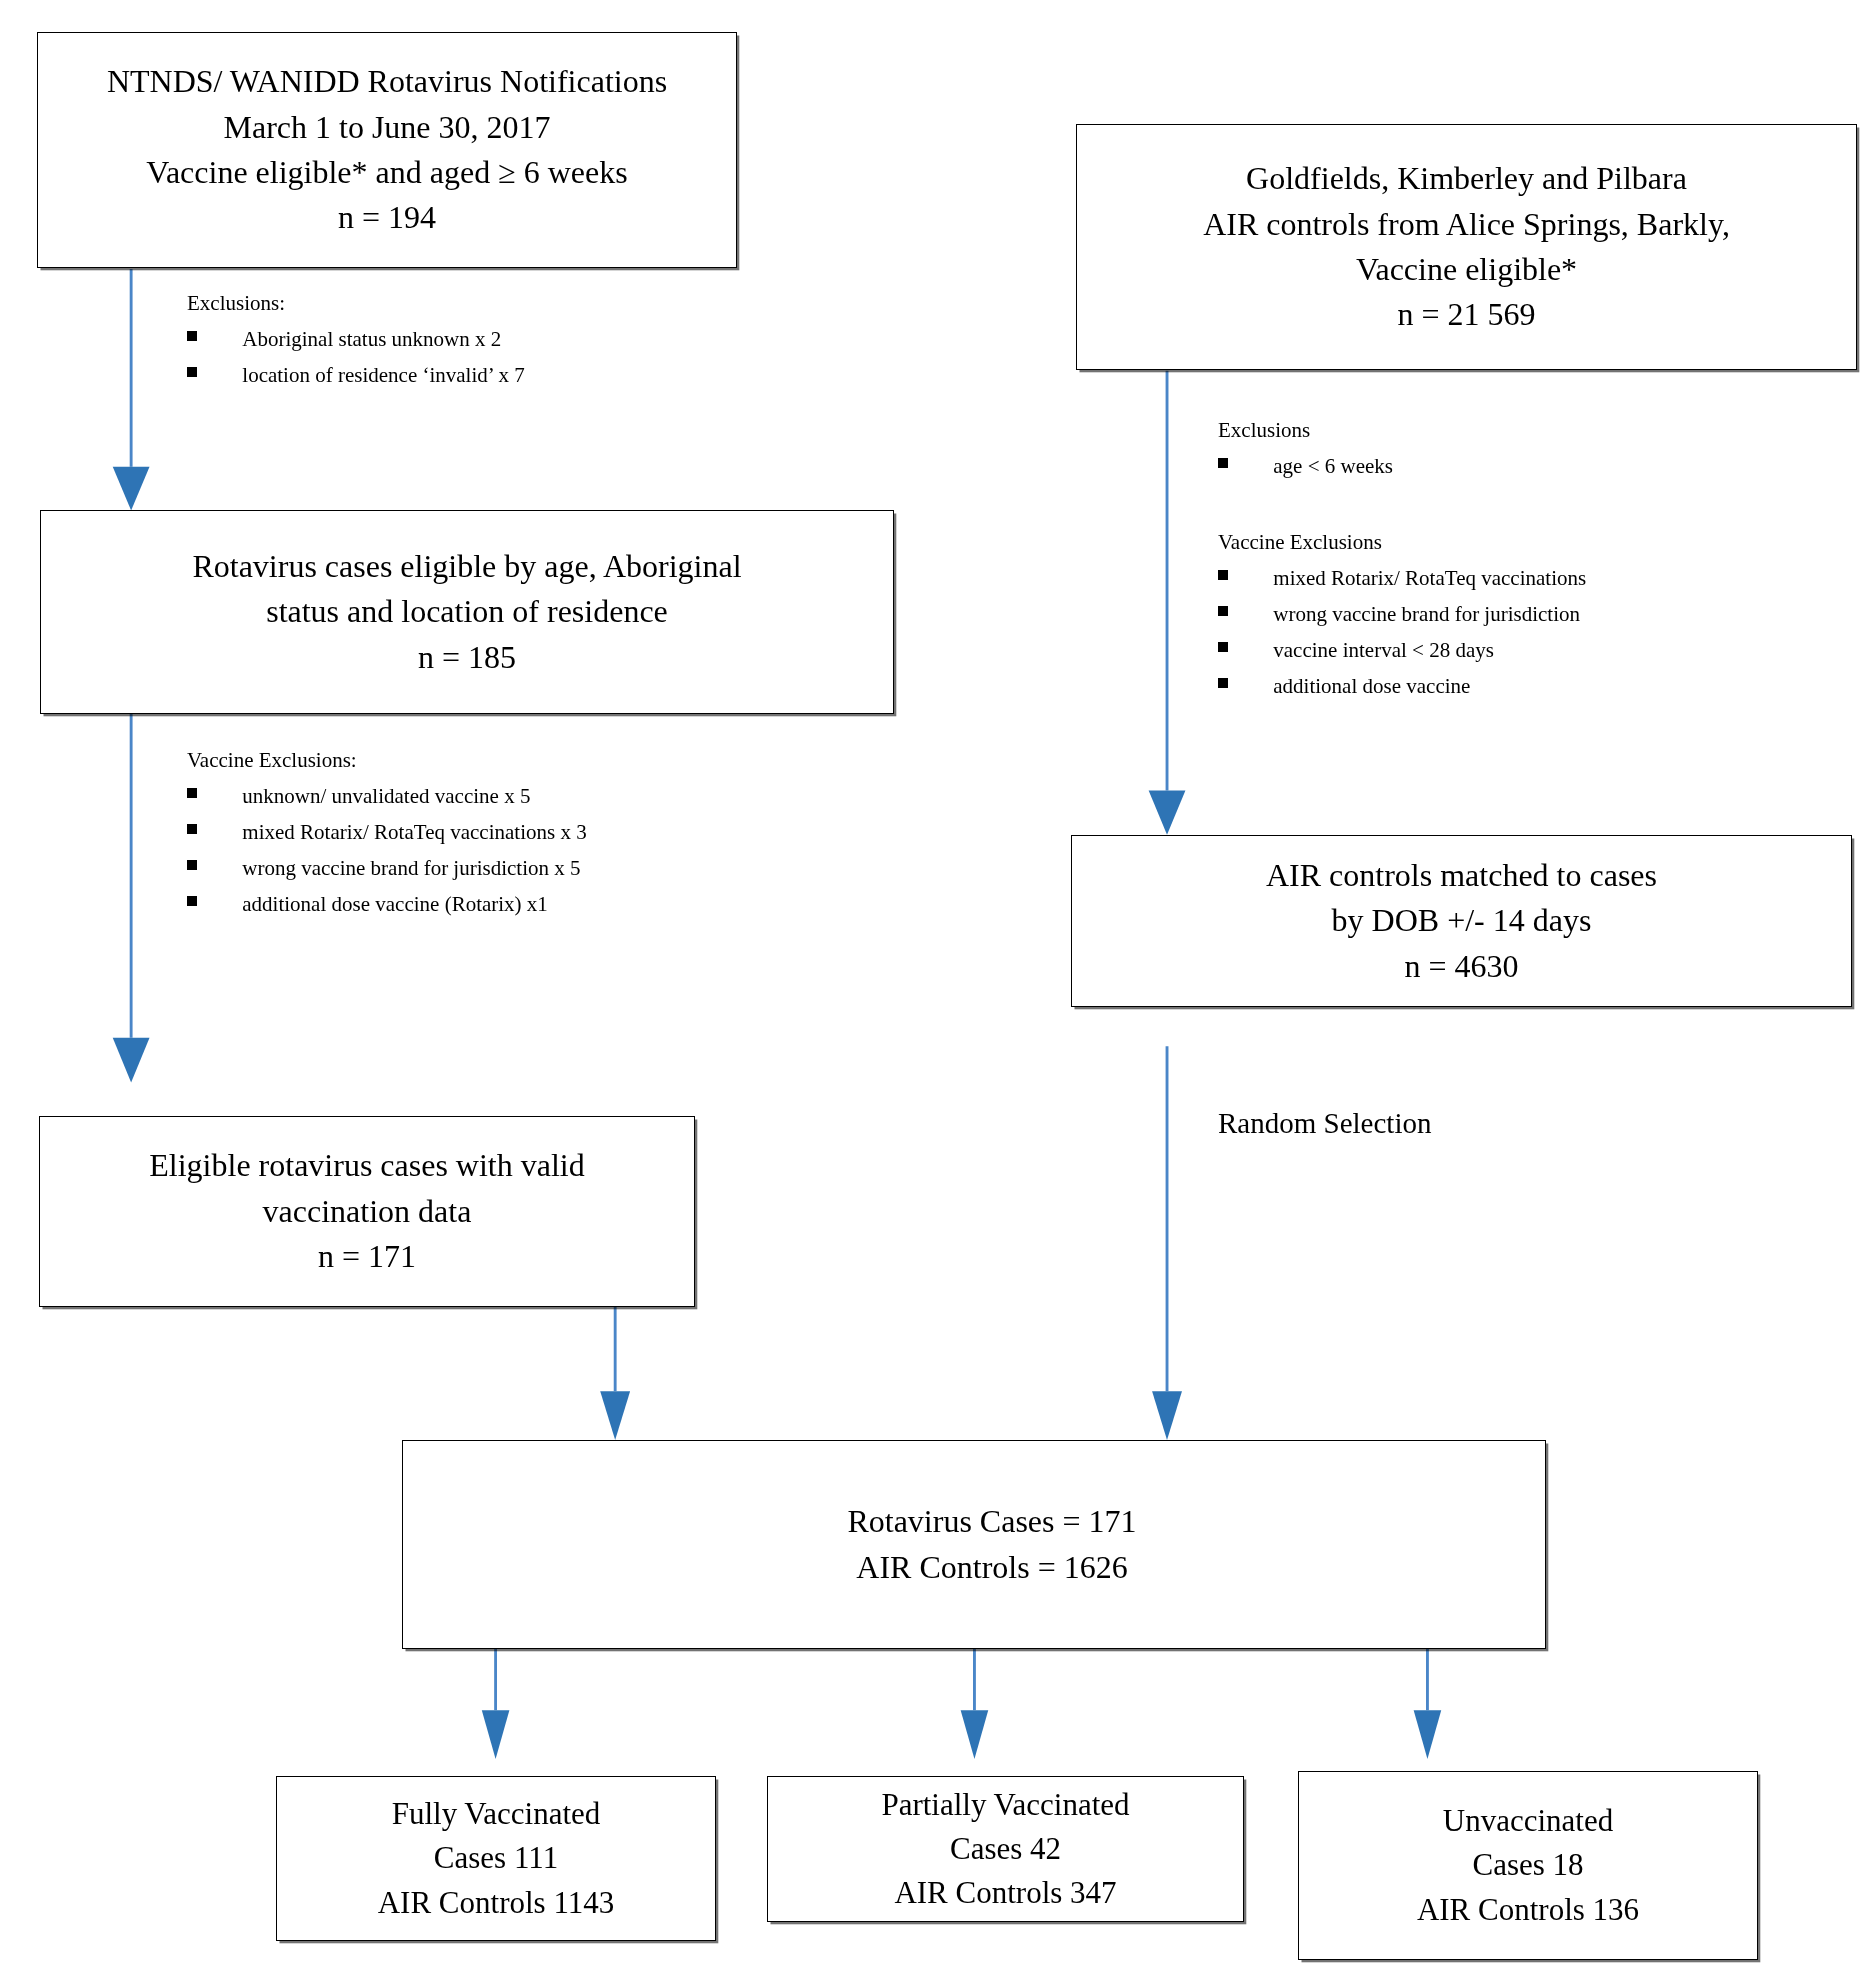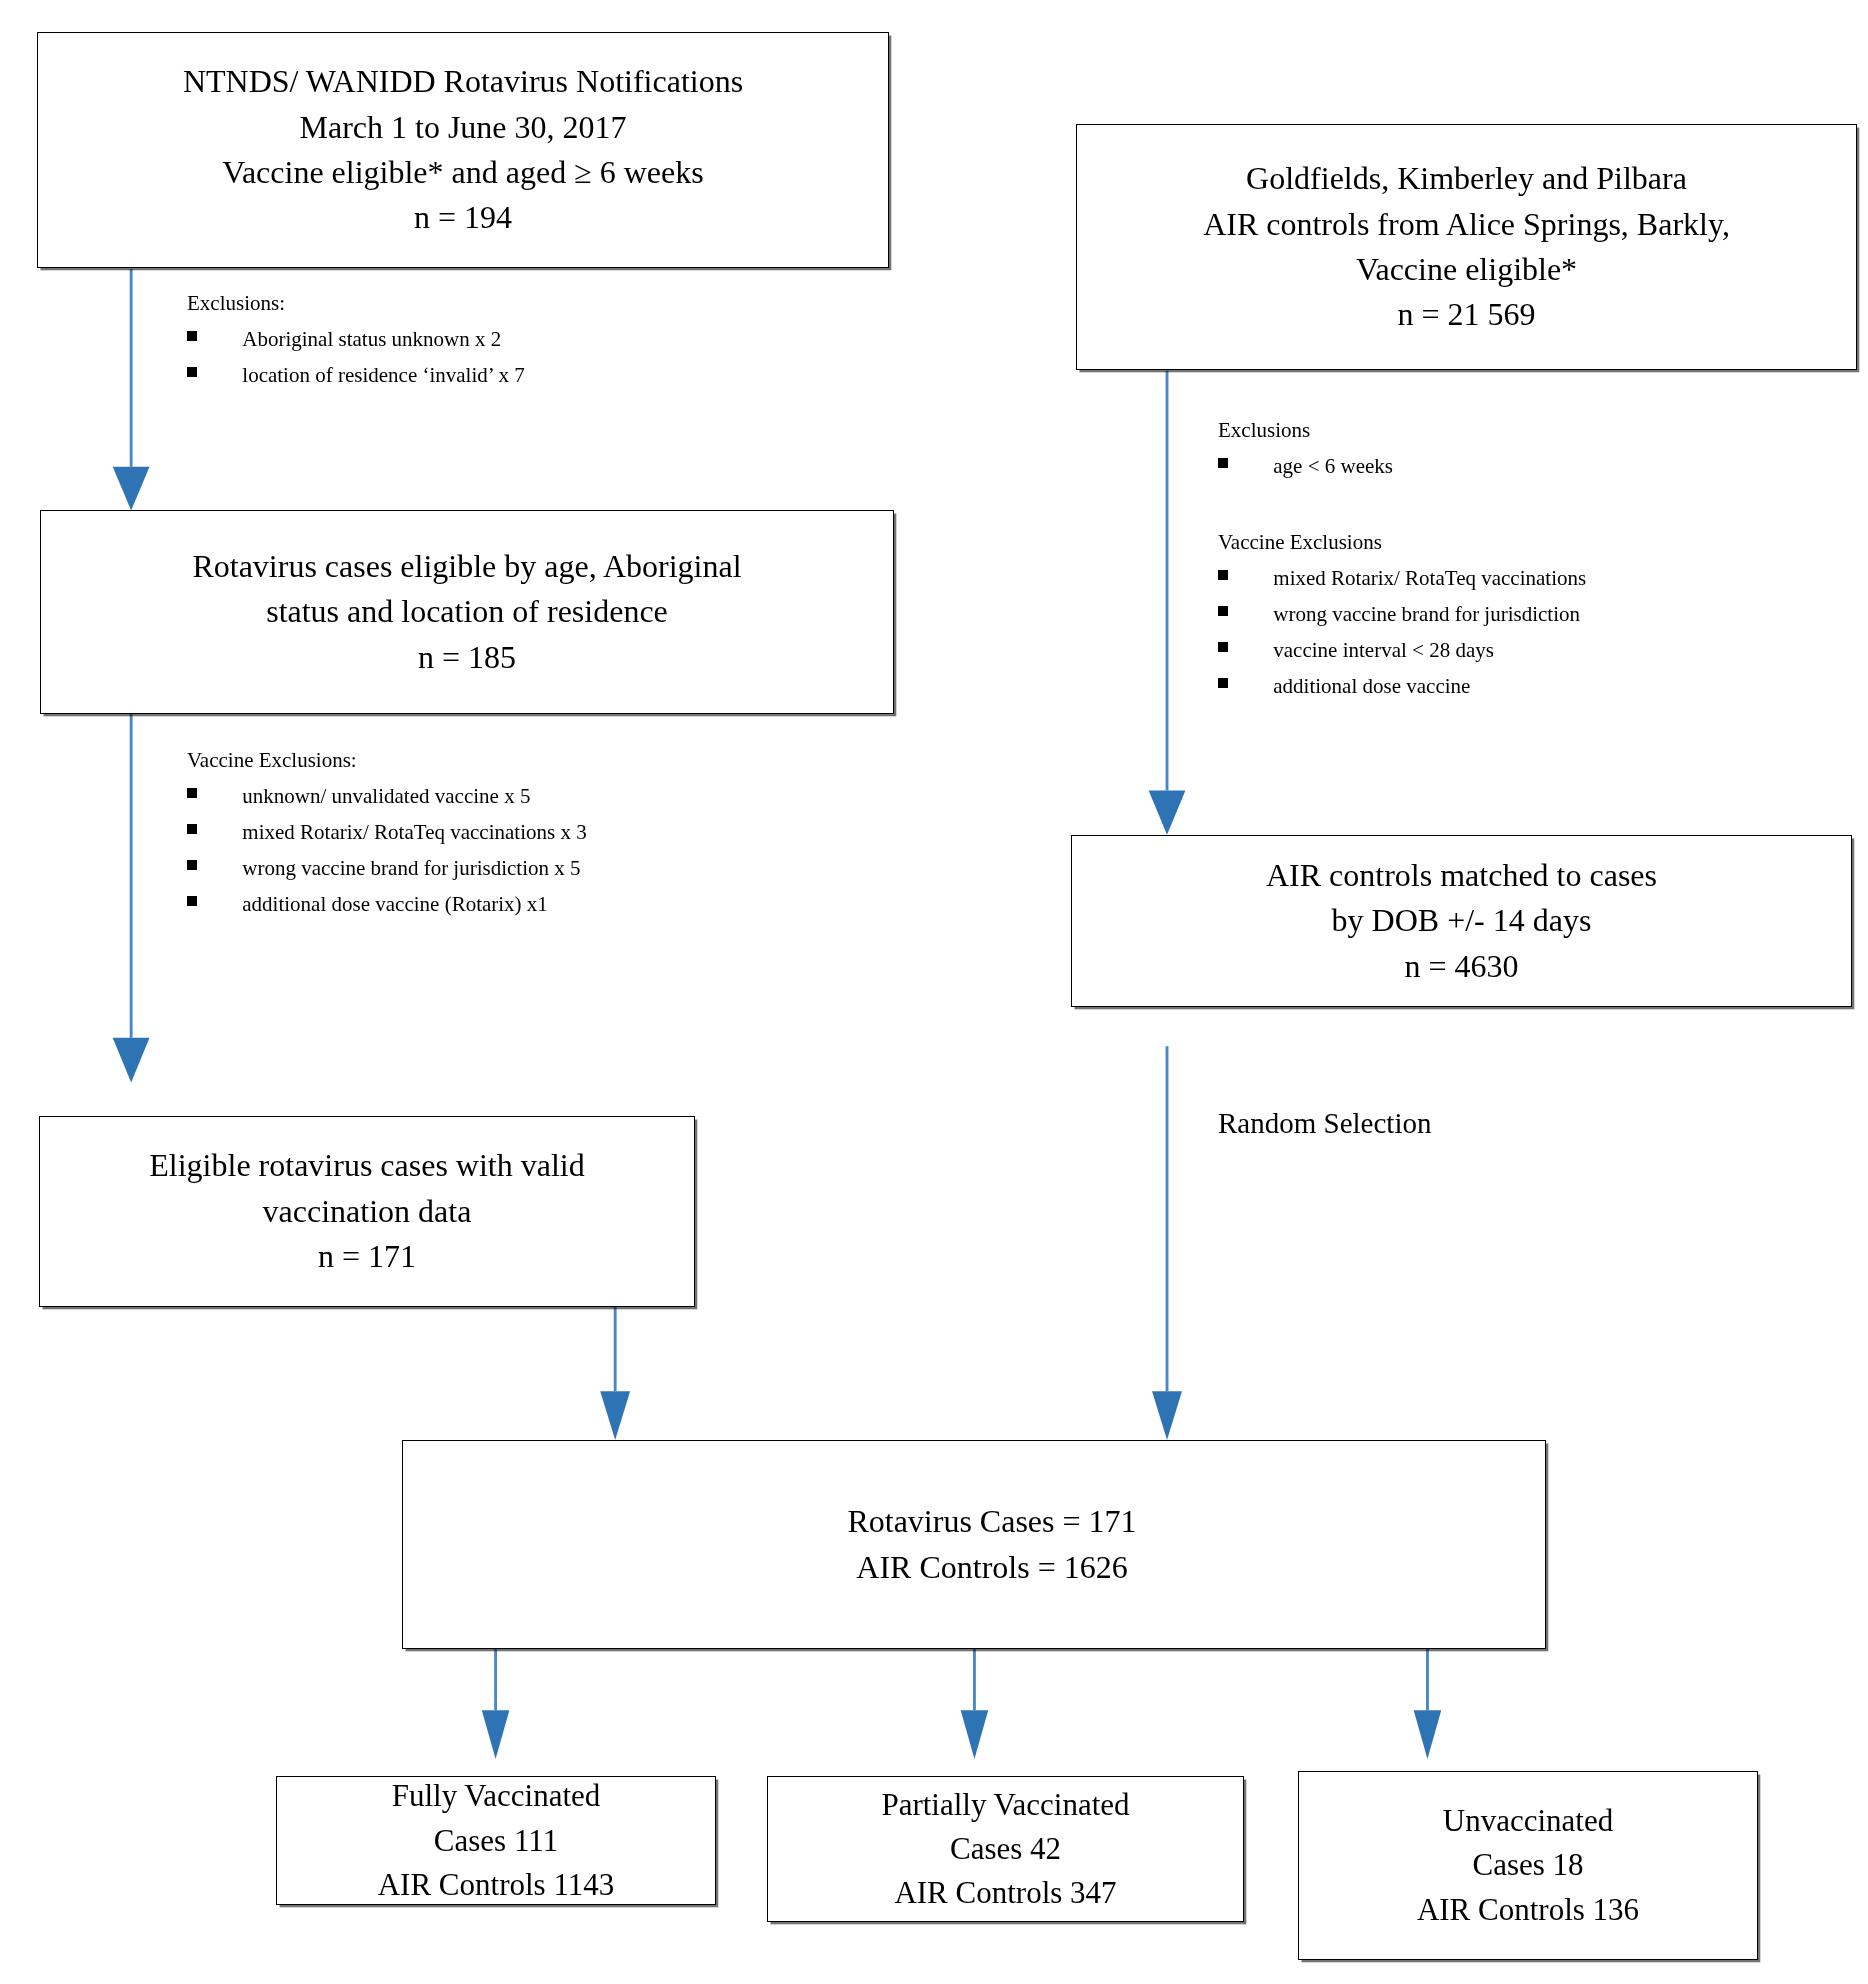--- a/index.html
+++ b/index.html
@@ -111,21 +111,21 @@
     <line x1="862" y1="2868" x2="862" y2="2975"></line>
     <polygon points="838,2975 886,2975 862,3060"></polygon>
 
     <line x1="1695" y1="2868" x2="1695" y2="2975"></line>
     <polygon points="1671,2975 1719,2975 1695,3060"></polygon>
 
     <line x1="2483" y1="2868" x2="2483" y2="2975"></line>
     <polygon points="2459,2975 2507,2975 2483,3060"></polygon>
   </svg>
 
-  <div class="box" style="left:37px; top:32px; width:852px; height:236px;">
+  <div class="box" style="left:37px; top:32px; width:700px; height:236px;">
     <span class="line f56">NTNDS/ WANIDD Rotavirus Notifications</span>
     <span class="line f56">March 1 to June 30, 2017</span>
     <span class="line f56">Vaccine eligible* and aged ≥ 6 weeks</span>
     <span class="line f56">n = 194</span>
   </div>
 
   <div class="box" style="left:1076px; top:124px; width:781px; height:246px;">
     <span class="line f56">Goldfields, Kimberley and Pilbara</span>
     <span class="line f56">AIR controls from Alice Springs, Barkly,</span>
     <span class="line f56">Vaccine eligible*</span>
@@ -148,21 +148,21 @@
     <span class="line f56">Eligible rotavirus cases with valid</span>
     <span class="line f56">vaccination data</span>
     <span class="line f56">n = 171</span>
   </div>
 
   <div class="box" style="left:402px; top:1440px; width:1144px; height:209px;padding-left:36px;">
     <span class="line f56">Rotavirus Cases = 171</span>
     <span class="line f56">AIR Controls = 1626</span>
   </div>
 
-  <div class="box" style="left:276px; top:1776px; width:440px; height:129px;">
+  <div class="box" style="left:276px; top:1776px; width:440px; height:165px;">
     <span class="line f54">Fully Vaccinated</span>
     <span class="line f54">Cases 111</span>
     <span class="line f54">AIR Controls 1143</span>
   </div>
 
   <div class="box" style="left:767px; top:1776px; width:477px; height:146px;">
     <span class="line f54">Partially Vaccinated</span>
     <span class="line f54">Cases 42</span>
     <span class="line f54">AIR Controls 347</span>
   </div>

